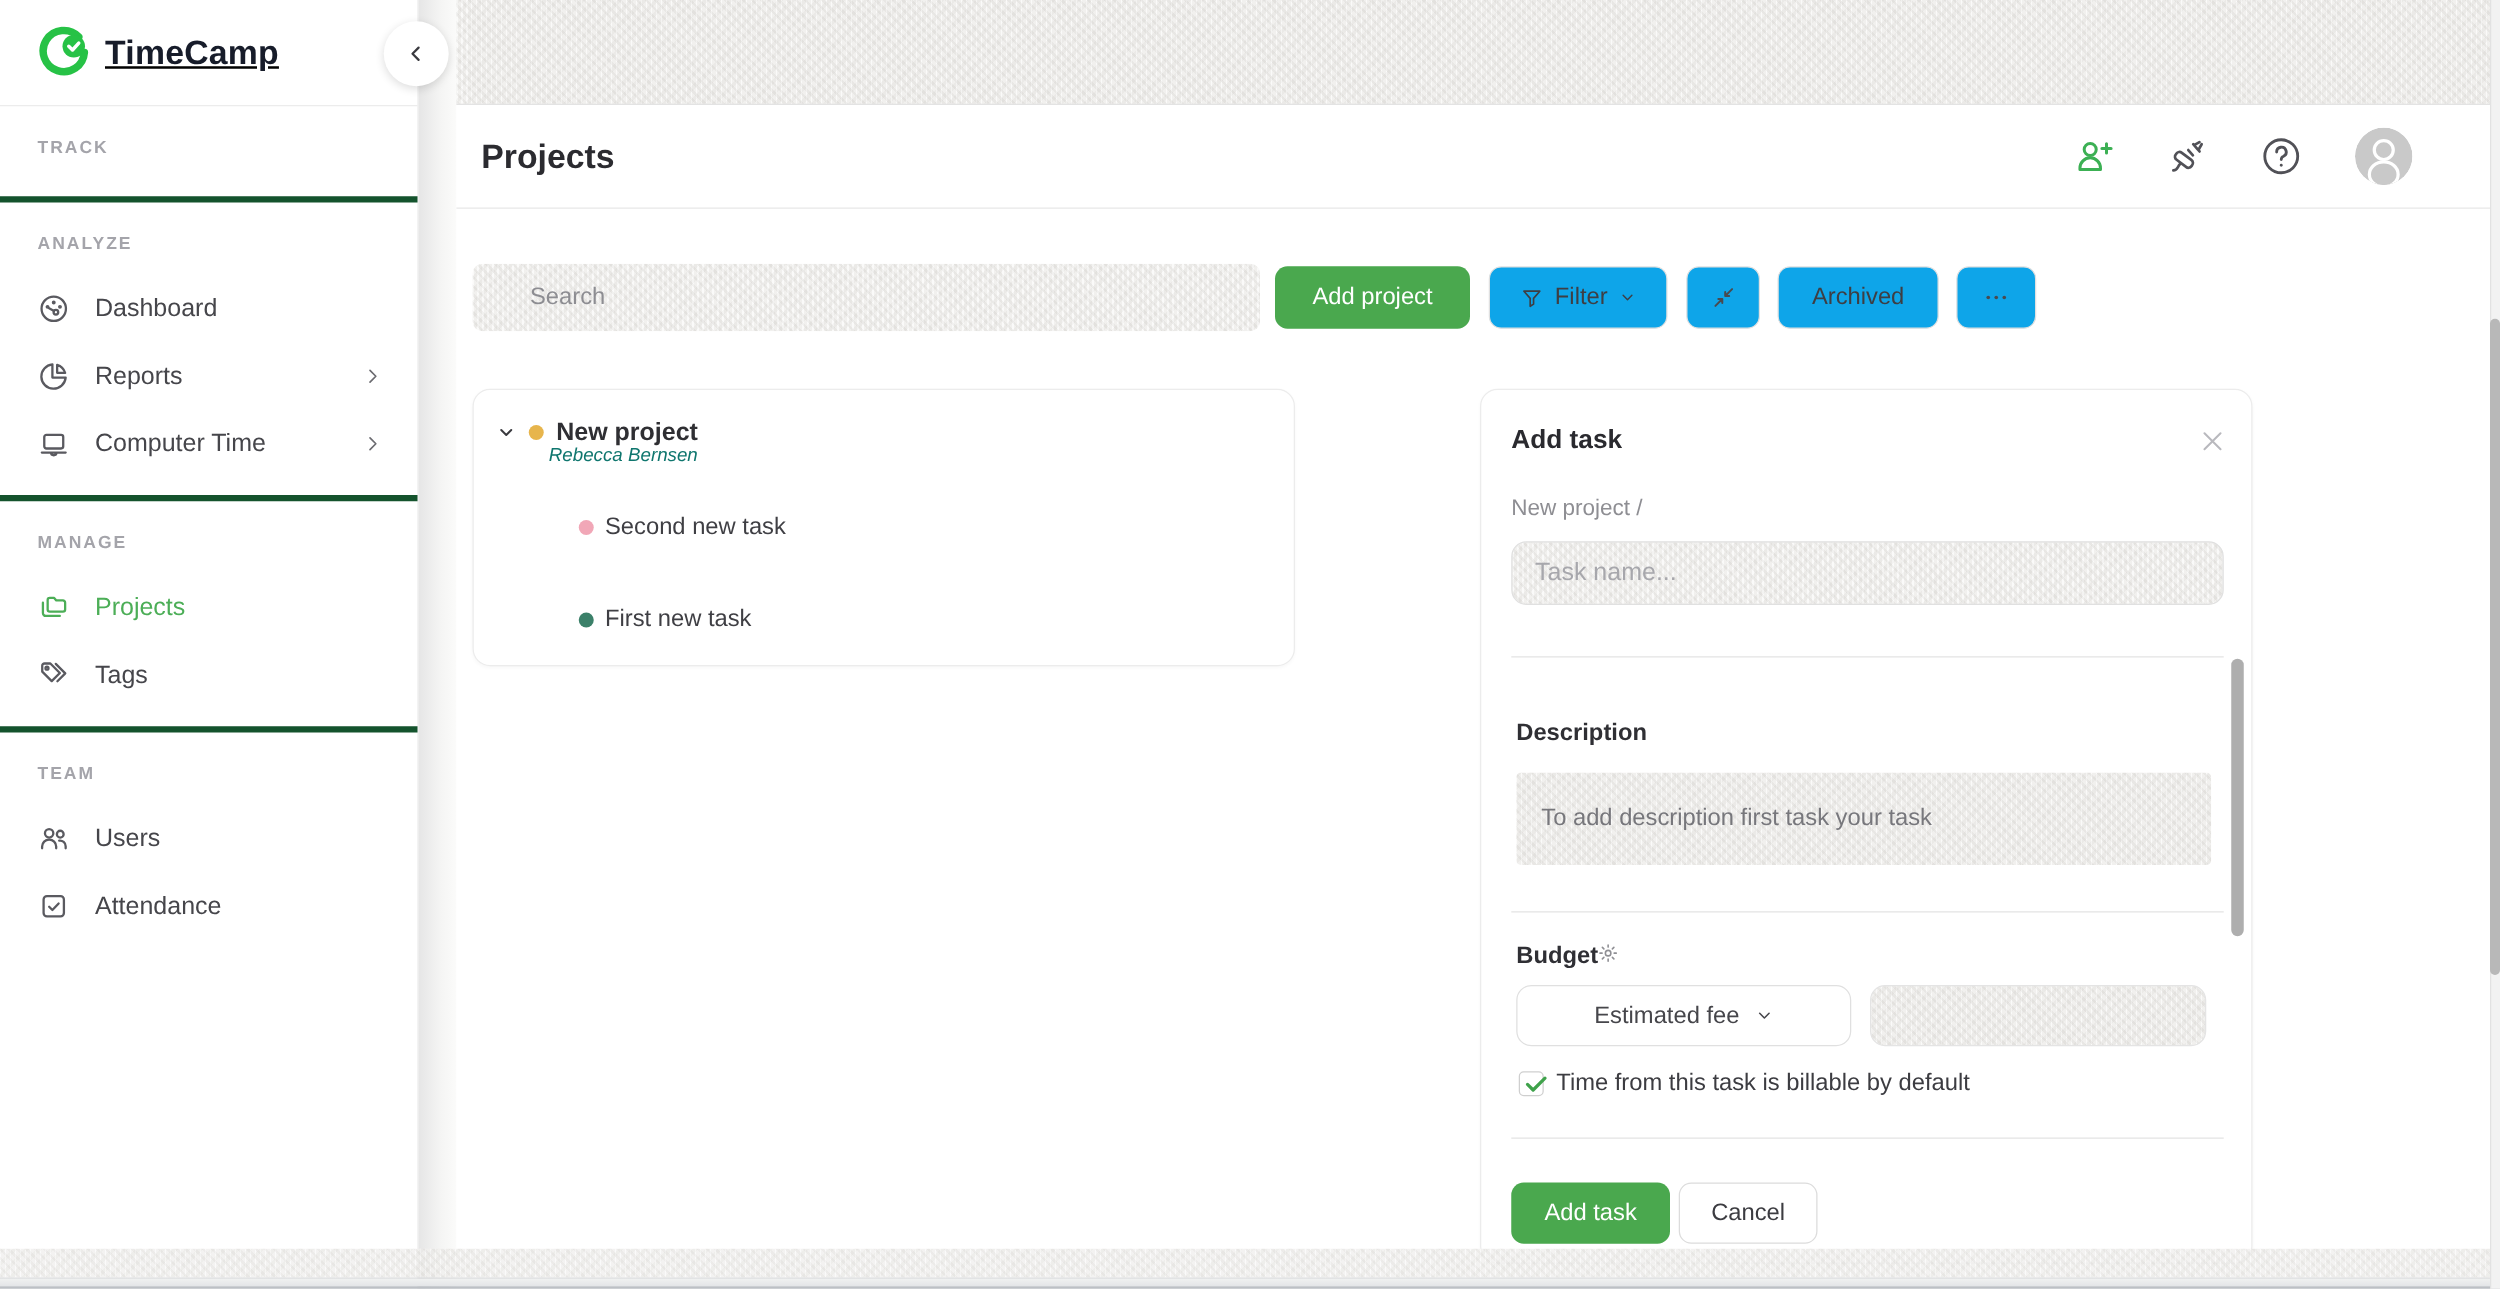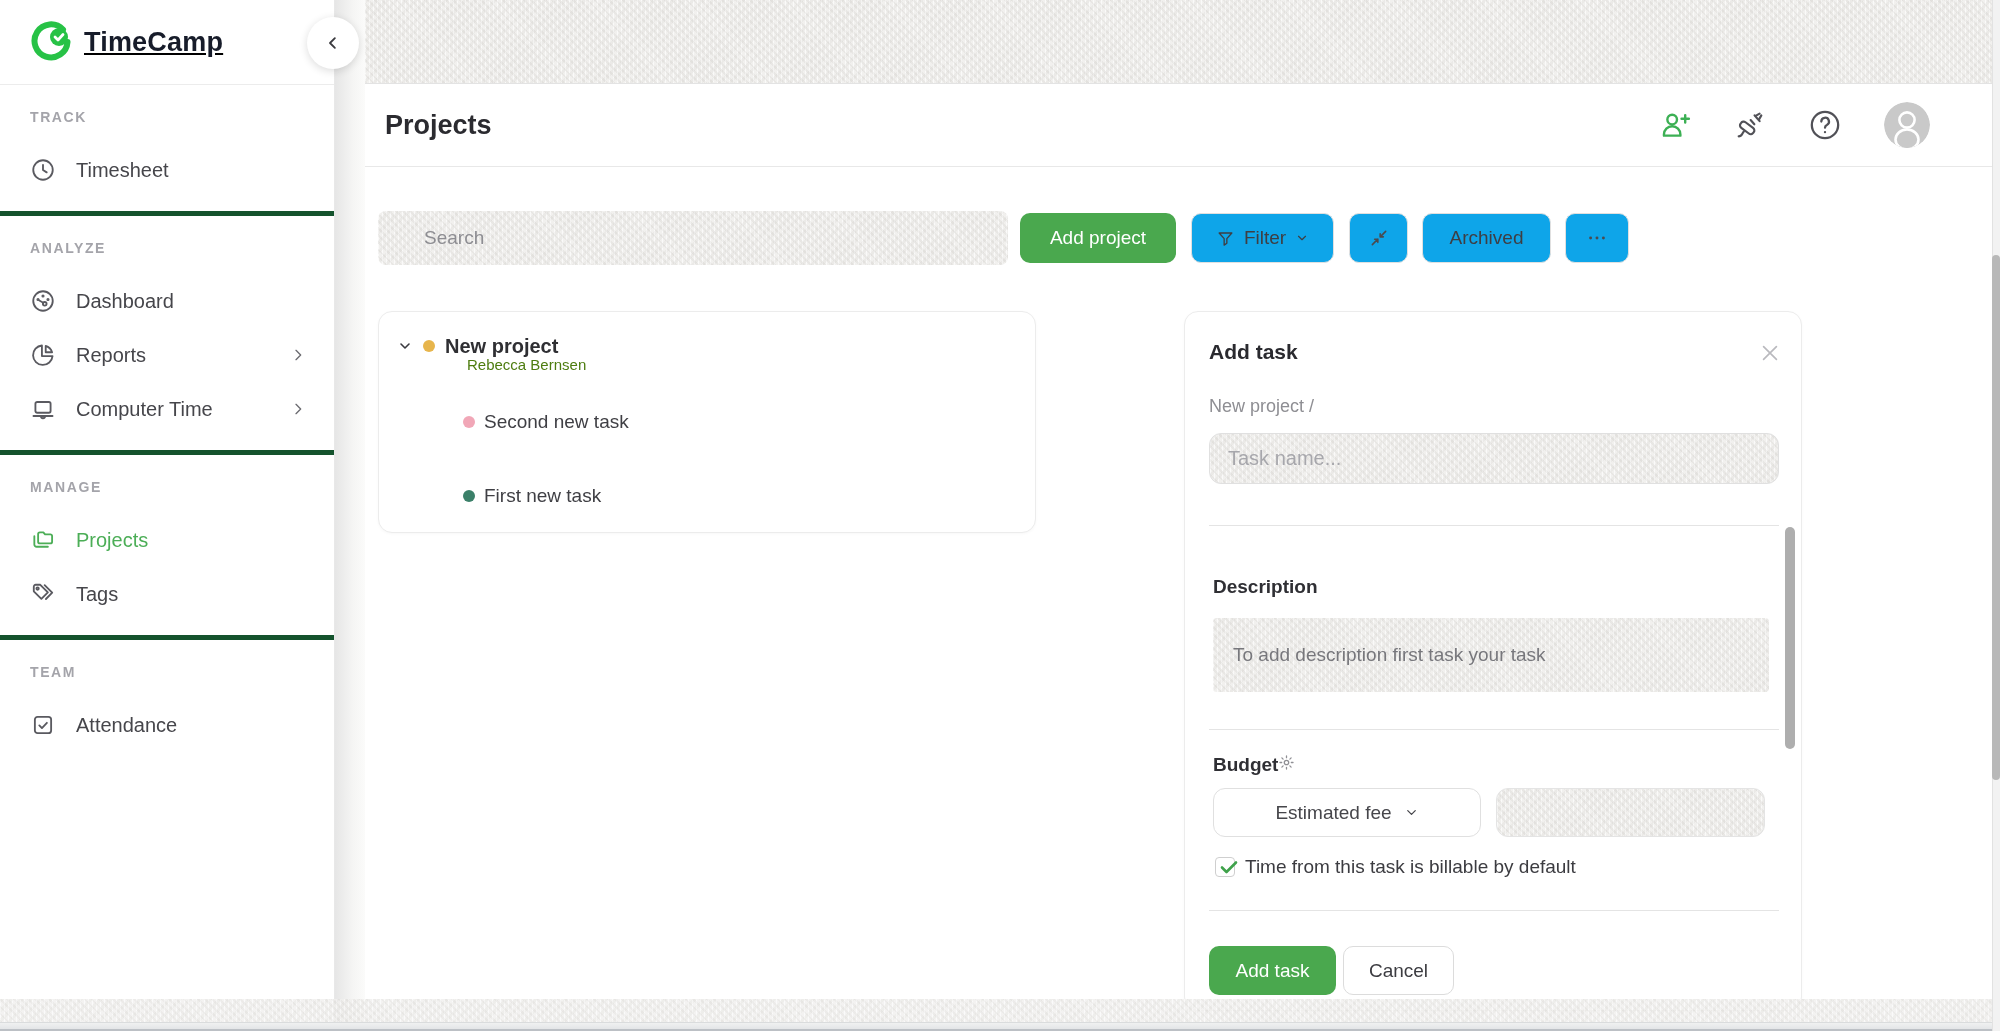--- a/index.html
+++ b/index.html
@@ -72,21 +72,21 @@
   .btn-more{ left:1200px; width:64px; }
 
   
   .project-card{ position:absolute; left:13px; top:143px; width:658px; height:222px;
     background:#fff; border:1px solid #ececec; border-radius:14px;
     box-shadow:0 1px 3px rgba(0,0,0,.03); }
   .proj-row{ position:absolute; left:18px; top:12px; height:44px; display:flex;
     align-items:center; gap:10px; cursor:pointer; }
   .dot{ width:12px; height:12px; border-radius:50%; flex:none; }
   .proj-name{ font-size:20px; font-weight:700; color:#2f2f33; }
-  .proj-owner{ position:absolute; left:88px; top:44px; font-size:15px; color:#4d7c0f; }
+  .proj-owner{ position:absolute; left:60px; top:44px; font-size:15px; color:#0f766e;font-style:italic; }
   .task-row{ position:absolute; left:84px; height:30px; display:flex; align-items:center;
     gap:9px; font-size:19px; color:#3f3f44; cursor:pointer; }
   .task-row.t0{ top:95px; } .task-row.t1{ top:169px; }
 
   
   .panel{ position:absolute; left:819px; top:143px; width:618px; height:700px;
     background:#fff; border:1px solid #ececec; border-radius:14px;
     box-shadow:0 1px 3px rgba(0,0,0,.03); }
   .panel-title{ position:absolute; left:24px; top:28px; font-size:21px; font-weight:700; color:#2a2a2f; }
   .panel-close{ position:absolute; right:16px; top:26px; color:#b9b9be; cursor:pointer; padding:4px; }
@@ -145,29 +145,20 @@
         <circle cx="29" cy="16" r="9" fill="#27c246"></circle>
         <path d="M25 16 l3 3 5-5.5" fill="none" stroke="#fff" stroke-width="2.8" stroke-linecap="round" stroke-linejoin="round"></path>
       </svg>
     </span>
     <span class="logo-name">TimeCamp</span>
   </div>
 
   <nav>
     <div class="section">
       <div class="section-label">TRACK</div>
-      <div class="nav-item">
-        <span class="nav-icon">
-          <svg width="26" height="26" viewBox="0 0 24 24" fill="none" stroke="currentColor" stroke-width="1.7" stroke-linecap="round" stroke-linejoin="round">
-              <circle cx="12" cy="12" r="9"></circle>
-              <path d="M12 7.2 V12 l3.4 2.2"></path>
-            </svg>
-        </span>
-        <span class="nav-label">Timesheet</span>
-      </div>
     </div>
 
     <div class="section">
       <div class="section-label">ANALYZE</div>
       <div class="nav-item">
         <span class="nav-icon">
           <svg width="26" height="26" viewBox="0 0 24 24" fill="none" stroke="currentColor" stroke-width="1.7" stroke-linecap="round">
               <circle cx="12" cy="12" r="9"></circle>
               <circle cx="7.4" cy="10.6" r="0.6" fill="currentColor"></circle>
               <circle cx="12" cy="7.4" r="0.6" fill="currentColor"></circle>
@@ -226,20 +217,31 @@
               <circle cx="7" cy="7" r="1.1"></circle>
               <path d="M13.5 3.8 l7 7 -5.8 5.8"></path>
             </svg>
         </span>
         <span class="nav-label">Tags</span>
       </div>
     </div>
 
     <div class="section">
       <div class="section-label">TEAM</div>
+      <div class="nav-item">
+        <span class="nav-icon">
+          <svg width="26" height="26" viewBox="0 0 24 24" fill="none" stroke="currentColor" stroke-width="1.7" stroke-linecap="round" stroke-linejoin="round">
+              <circle cx="8.6" cy="8" r="3.1"></circle>
+              <path d="M3.4 19 v-1.2 a5.2 5.2 0 0 1 10.4 0 V19"></path>
+              <circle cx="16.8" cy="8.6" r="2.5"></circle>
+              <path d="M16 13.4 a4.2 4.2 0 0 1 4.8 4.1 V19"></path>
+            </svg>
+        </span>
+        <span class="nav-label">Users</span>
+      </div>
       <div class="nav-item">
         <span class="nav-icon">
           <svg width="26" height="26" viewBox="0 0 24 24" fill="none" stroke="currentColor" stroke-width="1.7" stroke-linecap="round" stroke-linejoin="round">
               <rect x="4.5" y="4.5" width="15" height="15" rx="2.5"></rect>
               <path d="M8.6 12.4 l2.4 2.4 4.6 -4.8"></path>
             </svg>
         </span>
         <span class="nav-label">Attendance</span>
       </div>
     </div>

